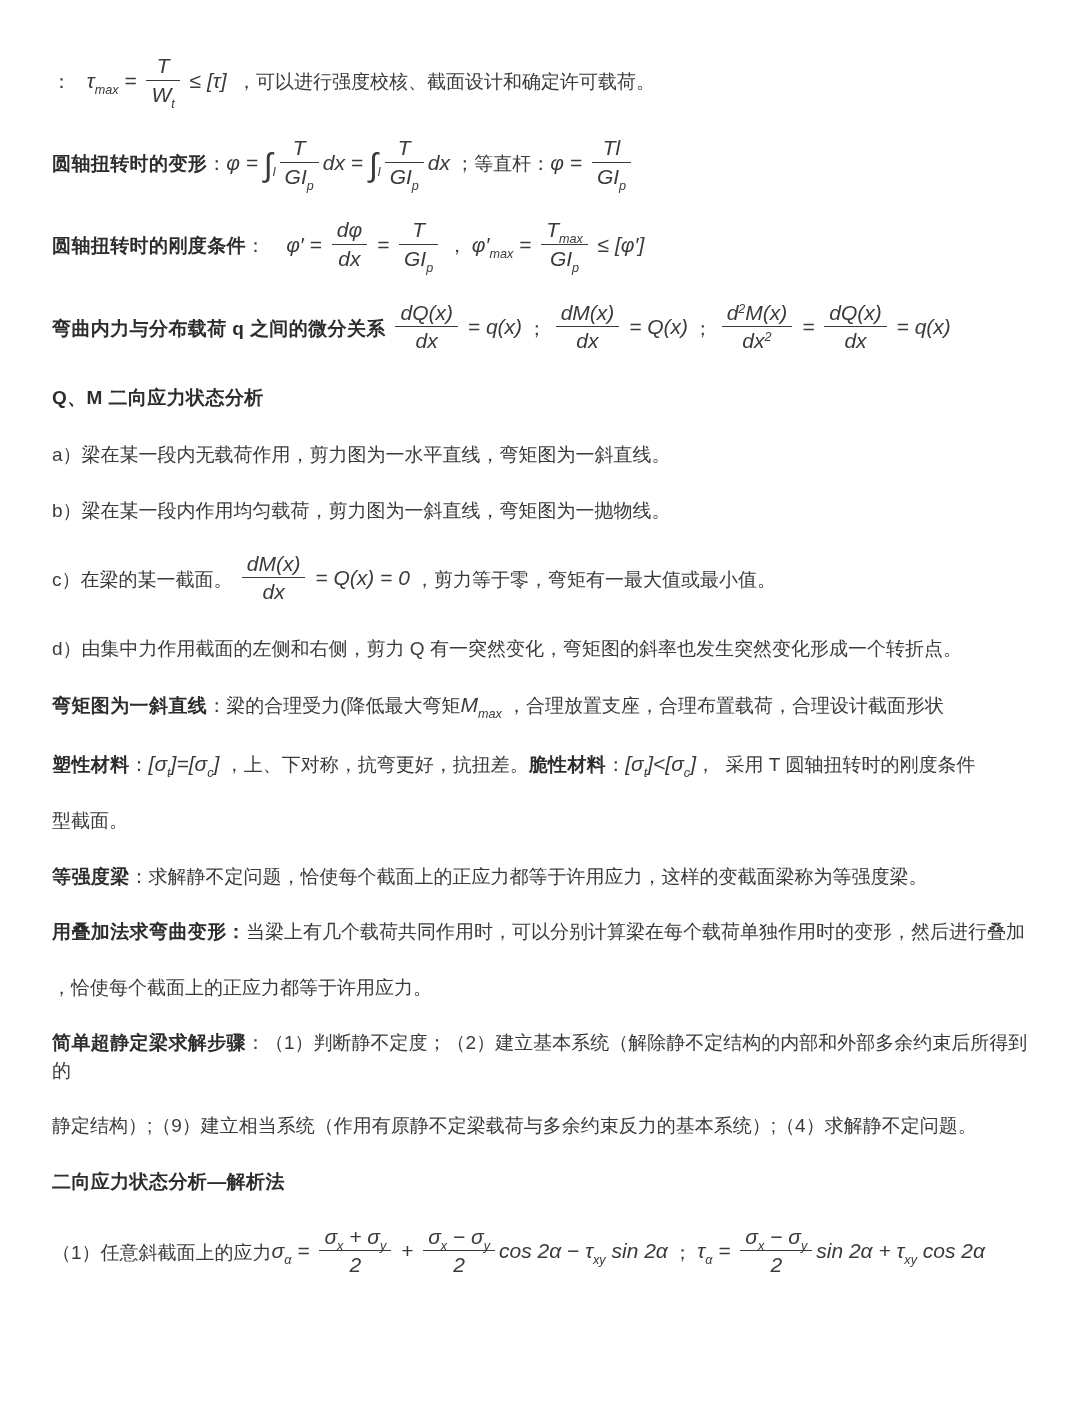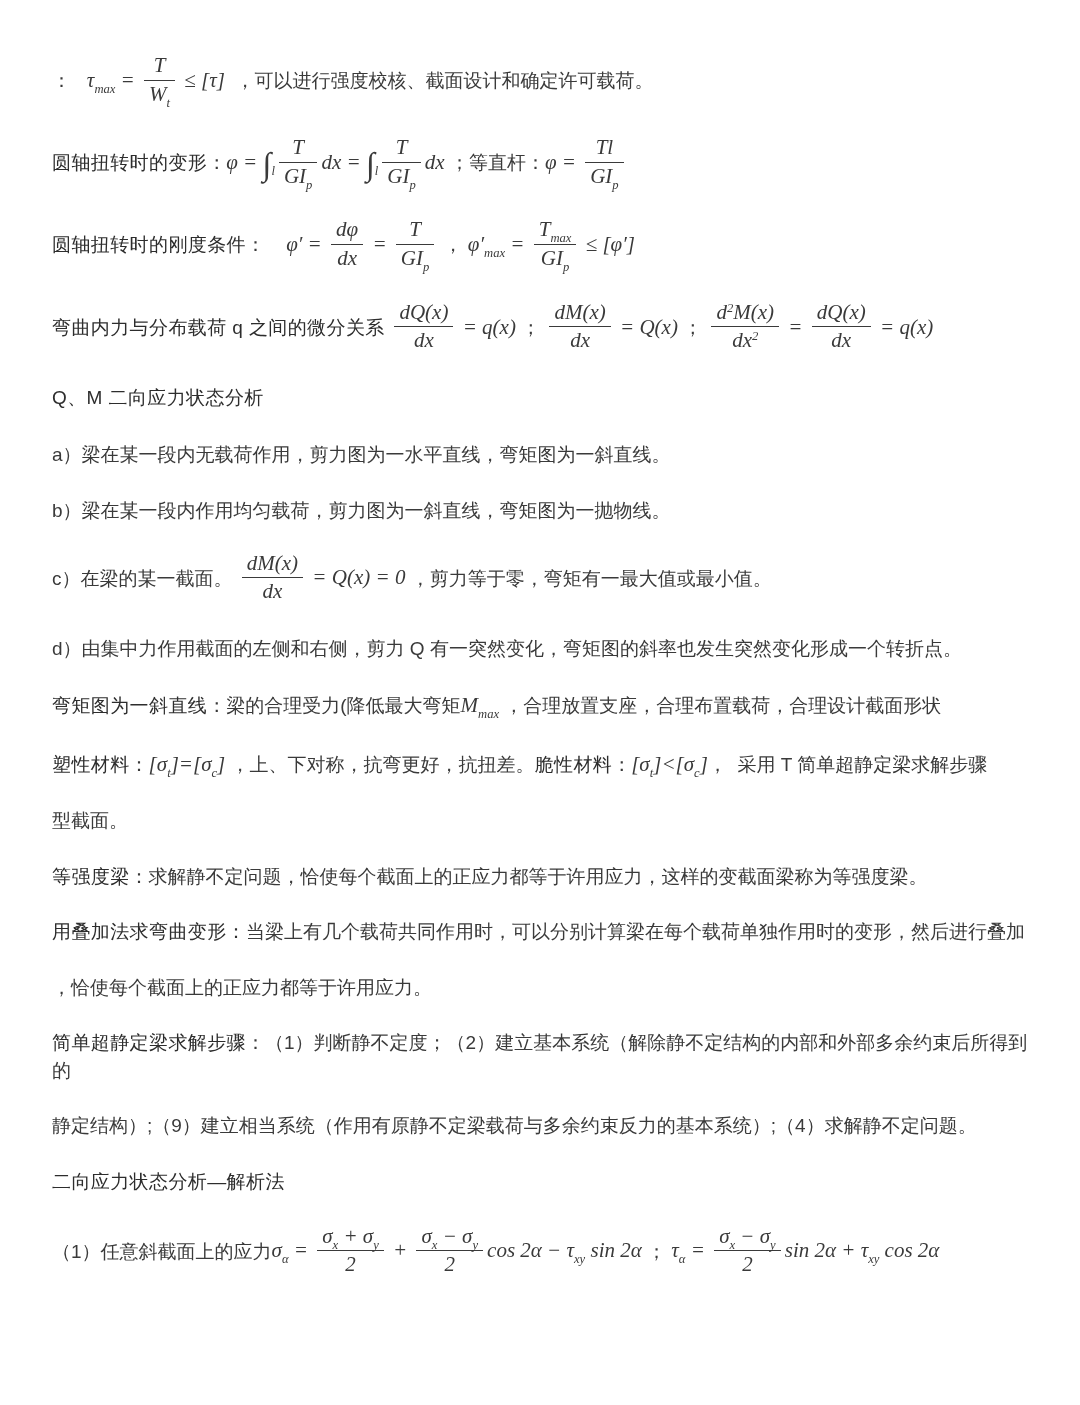--- a/index.html
+++ b/index.html
@@ -13,23 +13,23 @@
     color:var(--text);
   }
   .content{
     padding:55px 42px 40px 52px;
     font-size:19px;
     line-height:1.45;
   }
   .line{margin-bottom:28px;}
   .line.heading{margin-top:4px;margin-bottom:30px;}
   .seg{white-space:pre-wrap;}
-  .seg.bold{font-weight:normal;color:var(--bold);letter-spacing:0.4px;}
+  .seg.bold{font-weight:bold;color:var(--bold);letter-spacing:0.4px;}
   .seg.math{
-    font-family:Liberation Serif, serif;
+    font-family:Liberation Sans, sans-serif;
     font-style:italic;
     font-size:21px;
   }
   .seg.math sub,.seg.math sup{font-size:0.60em;line-height:0;}
   .seg.math sub{vertical-align:-0.45em;}
   .seg.math sup{vertical-align:0.55em;}
   .frac{
     display:inline-block;text-align:center;vertical-align:middle;
     margin:0 4px;line-height:1.22;
     transform:translateY(-2px);
@@ -46,21 +46,21 @@
       <div class="line"><span class="seg">：   </span><span class="seg math">τ<sub>max</sub> = <span class="frac"><span class="num">T</span><span class="den">W<sub>t</sub></span></span> ≤ [τ]</span><span class="seg">  ，可以进行强度校核、截面设计和确定许可载荷。</span></div>
       <div class="line"><span class="seg bold">圆轴扭转时的变形</span><span class="seg">：</span><span class="seg math">φ = <span class="int">∫</span><sub>l</sub><span class="frac"><span class="num">T</span><span class="den">GI<sub>p</sub></span></span>dx = <span class="int">∫</span><sub>l</sub><span class="frac"><span class="num">T</span><span class="den">GI<sub>p</sub></span></span>dx</span><span class="seg"> ；等直杆：</span><span class="seg math">φ = <span class="frac"><span class="num">Tl</span><span class="den">GI<sub>p</sub></span></span></span></div>
       <div class="line"><span class="seg bold">圆轴扭转时的刚度条件</span><span class="seg">：    </span><span class="seg math">φ′ = <span class="frac"><span class="num">dφ</span><span class="den">dx</span></span> = <span class="frac"><span class="num">T</span><span class="den">GI<sub>p</sub></span></span></span><span class="seg"> ， </span><span class="seg math">φ′<sub>max</sub> = <span class="frac"><span class="num">T<sub>max</sub></span><span class="den">GI<sub>p</sub></span></span> ≤ [φ′]</span></div>
       <div class="line"><span class="seg bold">弯曲内力与分布载荷 q 之间的微分关系 </span><span class="seg math"><span class="frac"><span class="num">dQ(x)</span><span class="den">dx</span></span> = q(x)</span><span class="seg"> ； </span><span class="seg math"><span class="frac"><span class="num">dM(x)</span><span class="den">dx</span></span> = Q(x)</span><span class="seg"> ； </span><span class="seg math"><span class="frac"><span class="num">d<sup>2</sup>M(x)</span><span class="den">dx<sup>2</sup></span></span> = <span class="frac"><span class="num">dQ(x)</span><span class="den">dx</span></span> = q(x)</span></div>
       <div class="line heading"><span class="seg bold">Q、M 二向应力状态分析</span></div>
       <div class="line"><span class="seg">a）梁在某一段内无载荷作用，剪力图为一水平直线，弯矩图为一斜直线。</span></div>
       <div class="line"><span class="seg">b）梁在某一段内作用均匀载荷，剪力图为一斜直线，弯矩图为一抛物线。</span></div>
       <div class="line"><span class="seg">c）在梁的某一截面。 </span><span class="seg math"><span class="frac"><span class="num">dM(x)</span><span class="den">dx</span></span> = Q(x) = 0</span><span class="seg"> ，剪力等于零，弯矩有一最大值或最小值。</span></div>
       <div class="line"><span class="seg">d）由集中力作用截面的左侧和右侧，剪力 Q 有一突然变化，弯矩图的斜率也发生突然变化形成一个转折点。</span></div>
       <div class="line"><span class="seg bold">弯矩图为一斜直线</span><span class="seg">：梁的合理受力(降低最大弯矩</span><span class="seg math">M<sub>max</sub></span><span class="seg"> ，合理放置支座，合理布置载荷，合理设计截面形状</span></div>
-      <div class="line"><span class="seg bold">塑性材料</span><span class="seg">：</span><span class="seg math">[σ<sub>t</sub>]=[σ<sub>c</sub>]</span><span class="seg"> ，上、下对称，抗弯更好，抗扭差。</span><span class="seg bold">脆性材料</span><span class="seg">：</span><span class="seg math">[σ<sub>t</sub>]&lt;[σ<sub>c</sub>]</span><span class="seg">，  采用 T 简单超静定梁求解步骤</span></div>
+      <div class="line"><span class="seg bold">塑性材料</span><span class="seg">：</span><span class="seg math">[σ<sub>t</sub>]=[σ<sub>c</sub>]</span><span class="seg"> ，上、下对称，抗弯更好，抗扭差。</span><span class="seg bold">脆性材料</span><span class="seg">：</span><span class="seg math">[σ<sub>t</sub>]&lt;[σ<sub>c</sub>]</span><span class="seg">，  采用 T 圆轴扭转时的刚度条件</span></div>
       <div class="line"><span class="seg">型截面。</span></div>
       <div class="line"><span class="seg bold">等强度梁</span><span class="seg">：求解静不定问题，恰使每个截面上的正应力都等于许用应力，这样的变截面梁称为等强度梁。</span></div>
       <div class="line"><span class="seg bold">用叠加法求弯曲变形：</span><span class="seg">当梁上有几个载荷共同作用时，可以分别计算梁在每个载荷单独作用时的变形，然后进行叠加</span></div>
       <div class="line"><span class="seg">，恰使每个截面上的正应力都等于许用应力。</span></div>
       <div class="line"><span class="seg bold">简单超静定梁求解步骤</span><span class="seg">：（1）判断静不定度；（2）建立基本系统（解除静不定结构的内部和外部多余约束后所得到的</span></div>
       <div class="line"><span class="seg">静定结构）;（9）建立相当系统（作用有原静不定梁载荷与多余约束反力的基本系统）;（4）求解静不定问题。</span></div>
       <div class="line heading"><span class="seg bold">二向应力状态分析—解析法</span></div>
       <div class="line"><span class="seg">（1）任意斜截面上的应力</span><span class="seg math">σ<sub>α</sub> = <span class="frac"><span class="num">σ<sub>x</sub> + σ<sub>y</sub></span><span class="den">2</span></span> + <span class="frac"><span class="num">σ<sub>x</sub> − σ<sub>y</sub></span><span class="den">2</span></span>cos 2α − τ<sub>xy</sub> sin 2α</span><span class="seg"> ； </span><span class="seg math">τ<sub>α</sub> = <span class="frac"><span class="num">σ<sub>x</sub> − σ<sub>y</sub></span><span class="den">2</span></span>sin 2α + τ<sub>xy</sub> cos 2α</span></div>
     </div>
 </div>

